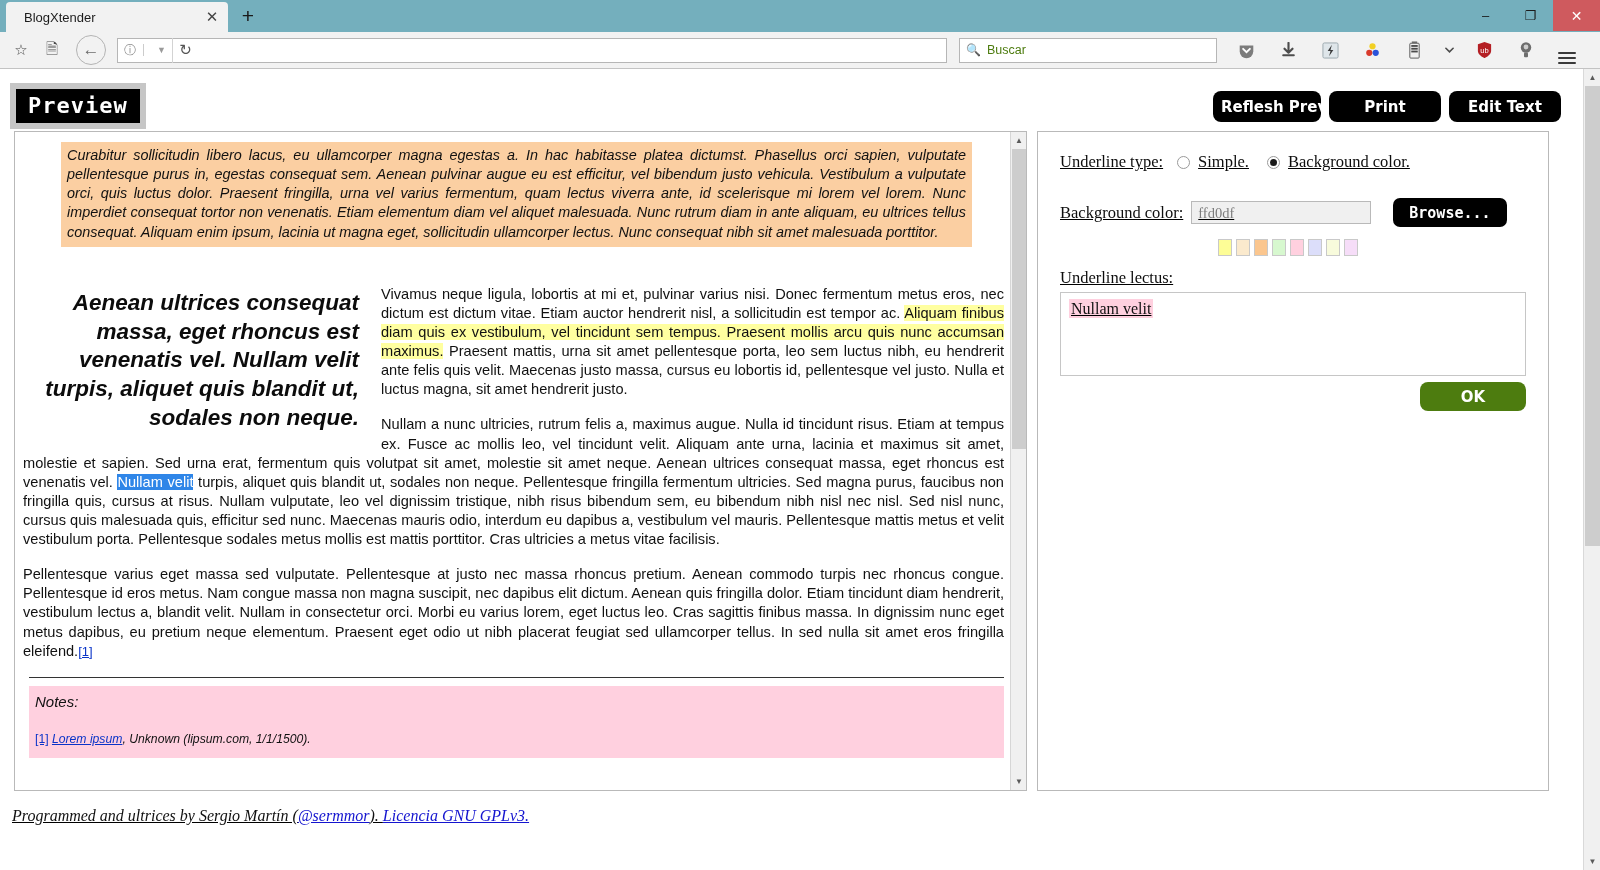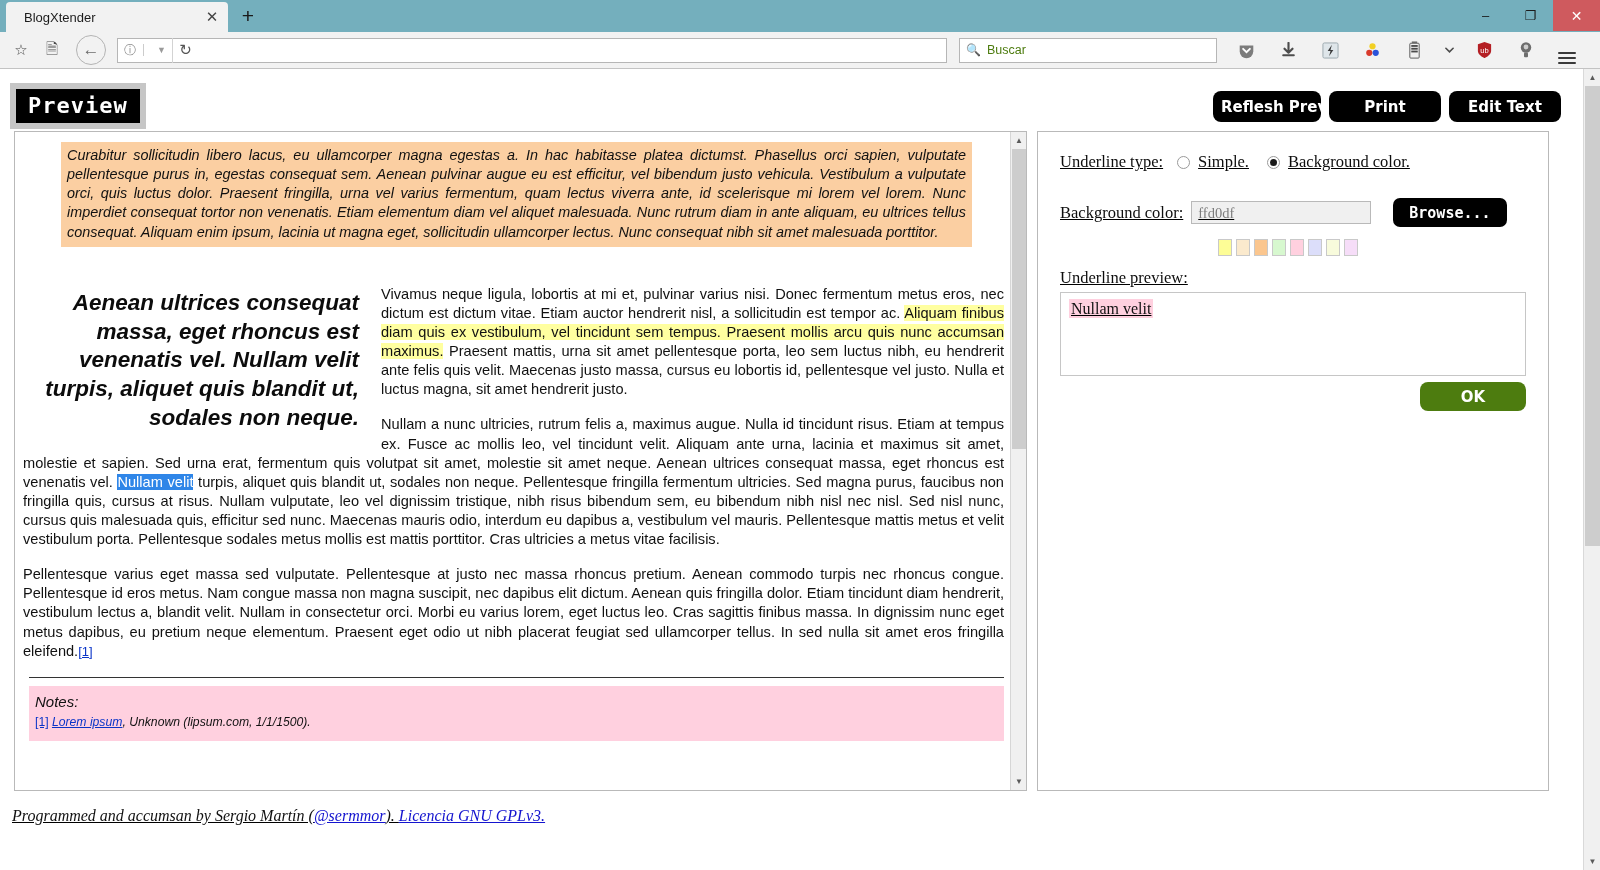--- a/index.html
+++ b/index.html
@@ -139,21 +139,21 @@
   .bodytext p:first-child { margin-top: 38px; }
   .hl-yellow { background: #ffffa0; }
   .sel-blue { background: #2f86e8; color: #fff; }
   .fnlink { color: #0a34c8; text-decoration: underline; font-size: 13px; }
 
   .notes-rule { border: none; border-top: 1.5px solid #333; margin: 10px 6px 8px 6px; }
   .notes {
     background: #ffd0df; padding: 6px 6px 10px 6px; margin: 0 6px 12px 6px;
     font-family: "Liberation Sans", sans-serif;
   }
-  .notes-title { font-style: italic; font-size: 15px; margin-bottom: 4px; }
+  .notes-title { font-style: italic; font-size: 15px; margin-bottom: 21px; }
   .notes-item { font-size: 12.2px; font-style: italic; color: #111; }
   .notes-item a { color: #0a34c8; }
   .notes-num { color: #0a34c8; text-decoration: underline; font-style: normal; }
   .notes-src { color: #0a34c8; text-decoration: underline; font-style: italic; }
 
   
   .vscroll {
     position: absolute; right: 0; top: 0; width: 16px; height: 100%;
     background: #f0f0f0; border-left: 1px solid #d6d6d6;
   }
@@ -387,32 +387,32 @@
             <span class="sw" style="background: rgb(253, 253, 150);"></span>
             <span class="sw" style="background: rgb(251, 234, 205);"></span>
             <span class="sw" style="background: rgb(251, 198, 142);"></span>
             <span class="sw" style="background: rgb(215, 248, 207);"></span>
             <span class="sw" style="background: rgb(255, 208, 223);"></span>
             <span class="sw" style="background: rgb(220, 222, 250);"></span>
             <span class="sw" style="background: rgb(248, 251, 220);"></span>
             <span class="sw" style="background: rgb(246, 221, 248);"></span>
           </div>
 
-          <div class="prevlabel lbl">Underline preview:</div>
+          <div class="prevlabel lbl">Underline lectus:</div>
           <div class="prevbox">
             <span class="chip" id="prevchip" style="background: rgb(255, 208, 223);">Nullam velit</span>
           </div>
 
           <button class="btn-ok">OK</button>
         </div>
 
       </div>
 
       <div class="footer">
-        <span>Programmed and accumsan by Sergio Martín (</span><a href="#">@sermmor</a><span>). </span><a href="#">Licencia GNU GPLv3.</a>
+        <span>Programmed and ultrices by Sergio Martín (</span><a href="#">@sermmor</a><span>). </span><a href="#">Licencia GNU GPLv3.</a>
       </div>
 
     </div>
 
     <div class="pagescroll">
       <div class="sb-arrow">▲</div>
       <div class="sb-thumb" style="top:17px;height:460px;"></div>
       <div class="sb-arrow bottom">▼</div>
     </div>
   </div>

